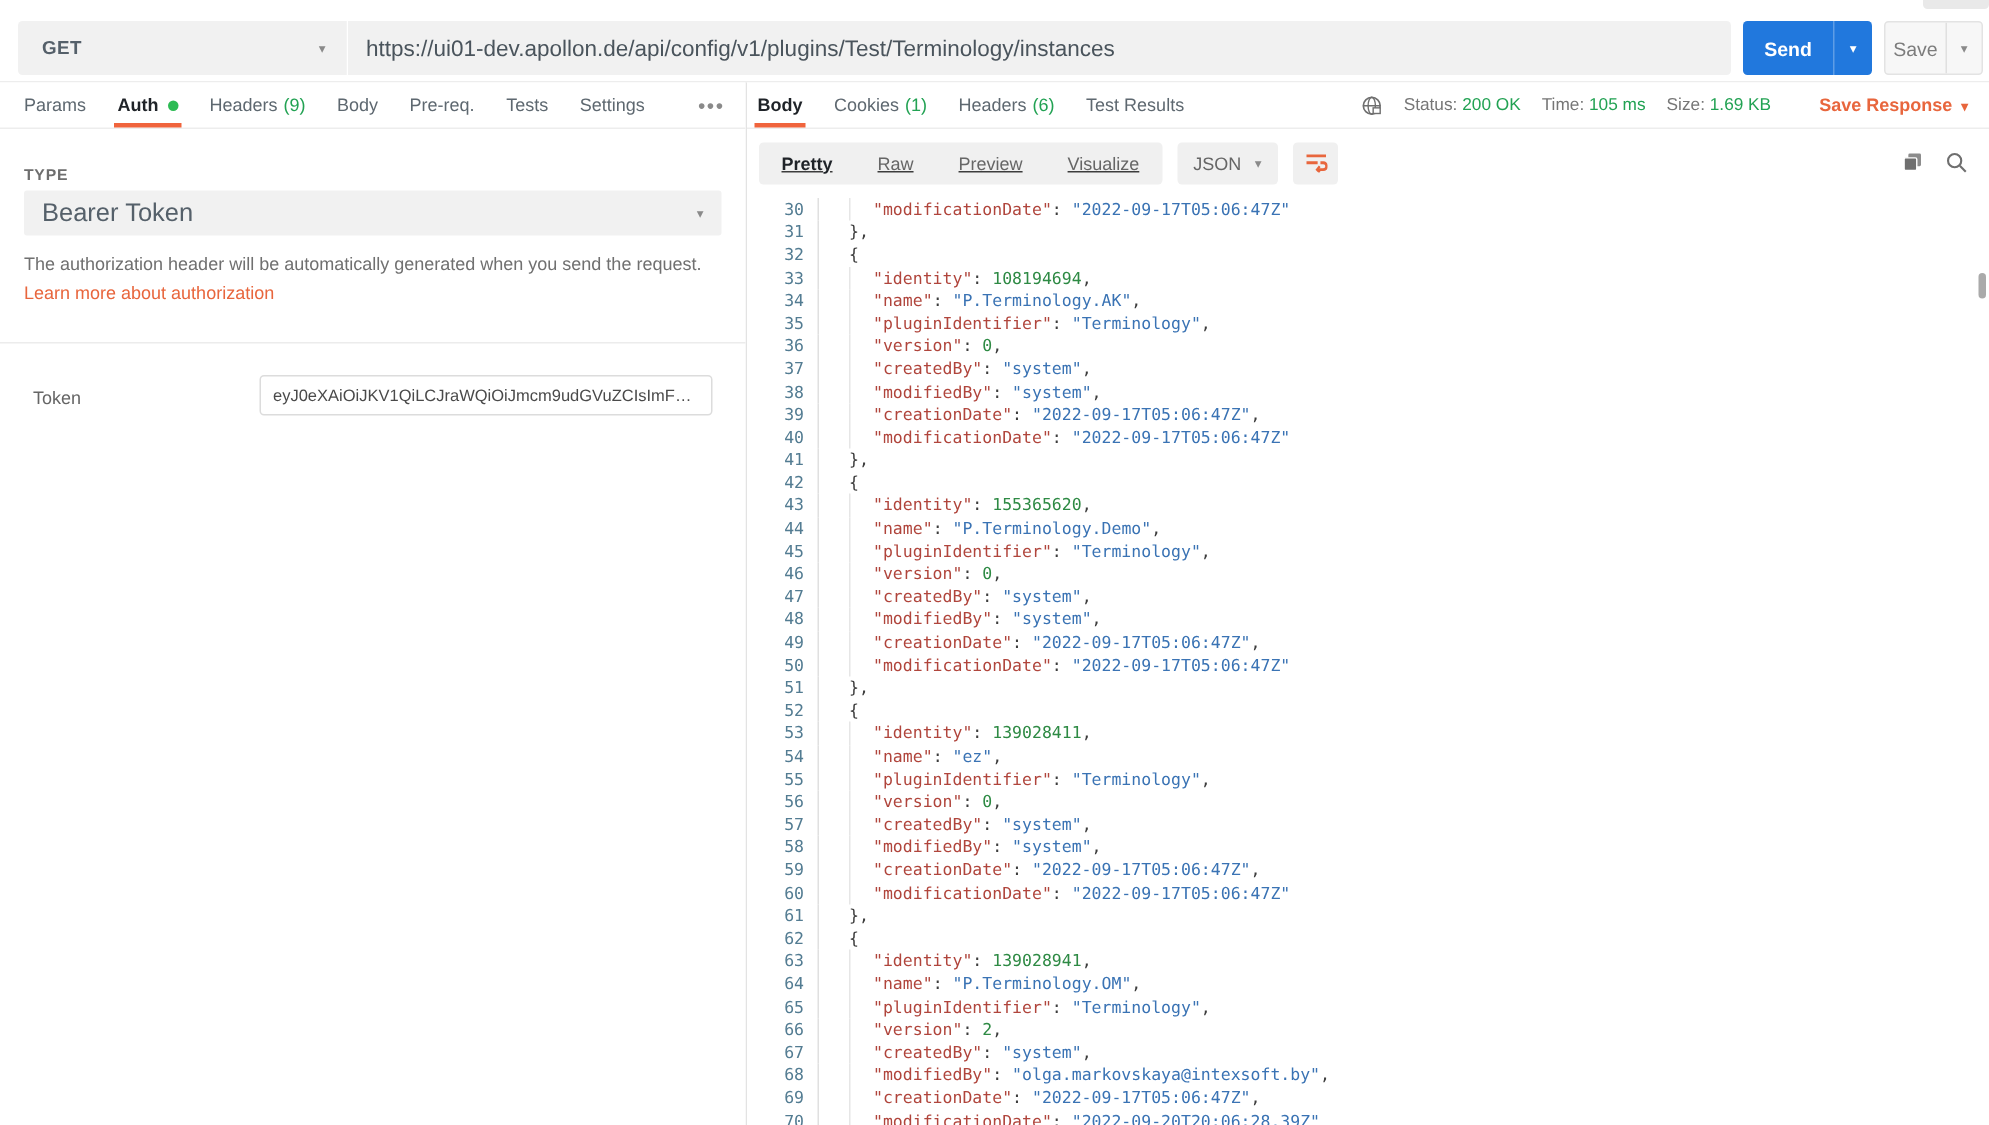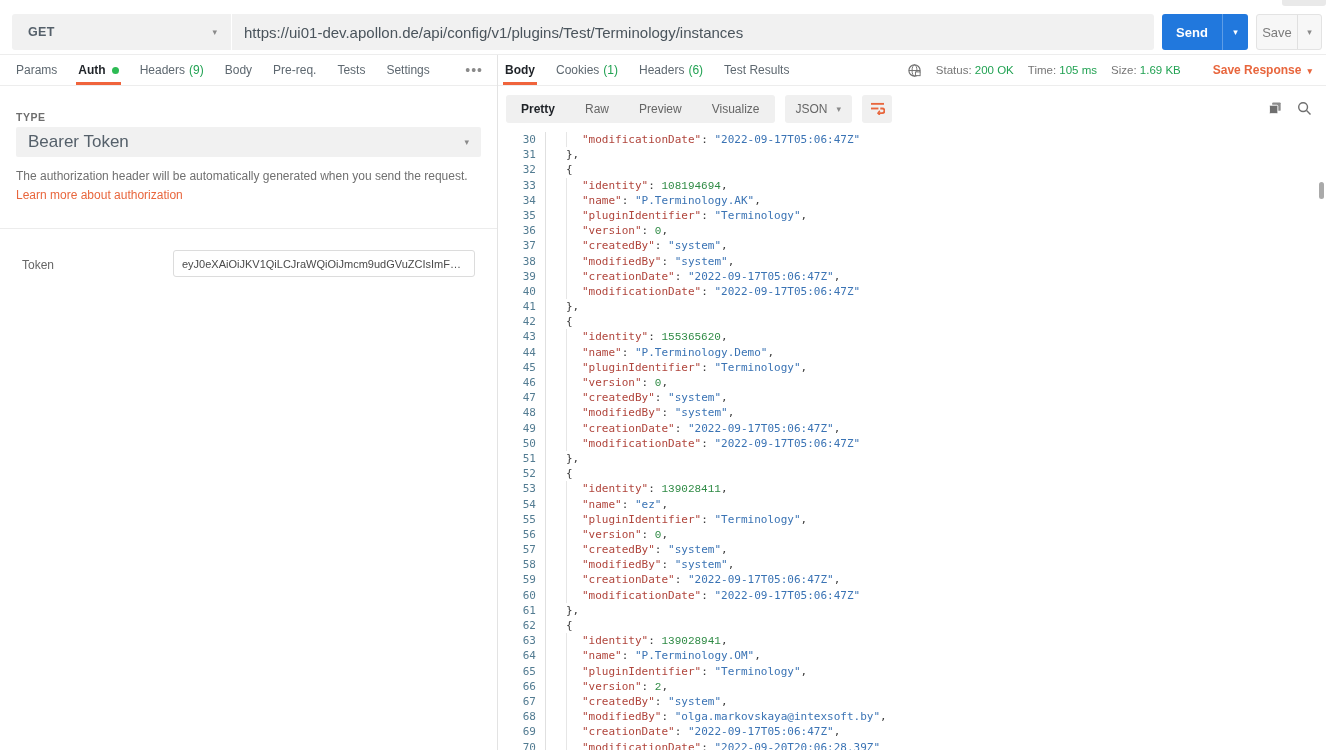--- a/index.html
+++ b/index.html
@@ -68,21 +68,21 @@
   .resp-tab.active:after { content:""; position:absolute; left:-2px; right:-2px; bottom:0; height:3px; background:#f0643c; }
   .resp-meta { margin-left:auto; display:flex; align-items:center; font-size:11.5px; color:#767676; }
   .resp-meta .grp { margin-left:14px; white-space:nowrap; }
   .resp-meta .val { color:#22a253; }
   .save-resp { margin-left:32px; color:#e8663d; font-weight:700; font-size:12px; cursor:pointer; white-space:nowrap; }
   .save-resp .caret { color:#e8663d; margin-left:6px; }
   .globe-icon { margin-left:10px; display:flex; align-items:center; }
 
   
   .resp-toolbar { height:45px; display:flex; align-items:center; padding:0 14px 0 8px; }
-  .seg-ctrl { display:flex; background:#f0f0f0; border-radius:3px; height:28px; align-items:center; }
+  .seg-ctrl { display:flex; background:#f0f0f0; border-radius:3px; height:28px; align-items:center;text-decoration:underline; }
   .seg-item { padding:0 15px; font-size:12px; color:#666; height:100%; display:flex; align-items:center; cursor:pointer; }
   .seg-item.active { color:#1f2328; font-weight:700; }
   .fmt-select { margin-left:10px; background:#f0f0f0; border-radius:3px; height:28px; display:flex; align-items:center;
                 padding:0 11px; cursor:pointer; }
   .fmt-select .val { font-size:12px; color:#666; margin-right:9px; }
   .wrap-btn { margin-left:10px; background:#f0f0f0; border-radius:3px; width:30px; height:28px;
               display:flex; align-items:center; justify-content:center; cursor:pointer; }
   .tool-icons { margin-left:auto; display:flex; align-items:center; gap:14px; }
   .tool-icons .ic { cursor:pointer; display:flex; }
 
@@ -90,21 +90,21 @@
   .code-area { position:absolute; left:0; top:77px; right:6px; bottom:0; overflow:hidden;
                font-family:"DejaVu Sans Mono", monospace; font-size:11px; }
   .cl { display:flex; height:15.2px; line-height:15.2px; white-space:pre; }
   .ln { width:47px; text-align:right; color:#537c92; flex:none; padding-right:9px; }
   .gut { width:1px; background:#e0e0e0; flex:none; }
   .lc { position:relative; flex:1; padding-left:4px; }
   .lc .txt { position:relative; display:inline-block; }
   .guide { position:absolute; top:0; bottom:0; width:1px; background:#e6e6e6; }
   .tk-k { color:#b0453c; }
   .tk-s { color:#3a73b4; }
-  .tk-n { color:#2e8a44;font-family:Liberation Mono, monospace; }
+  .tk-n { color:#2e8a44; }
   .tk-p { color:#3c3c3c; }
 
   .scroll-thumb { position:absolute; right:2px; top:127px; width:5px; height:17px; background:#aaa; border-radius:3px; cursor:pointer; }
 </style>
 </head>
 <body>
 
 <div class="topbar">
   <div class="cutoff-el"></div>
   <div class="url-row">

